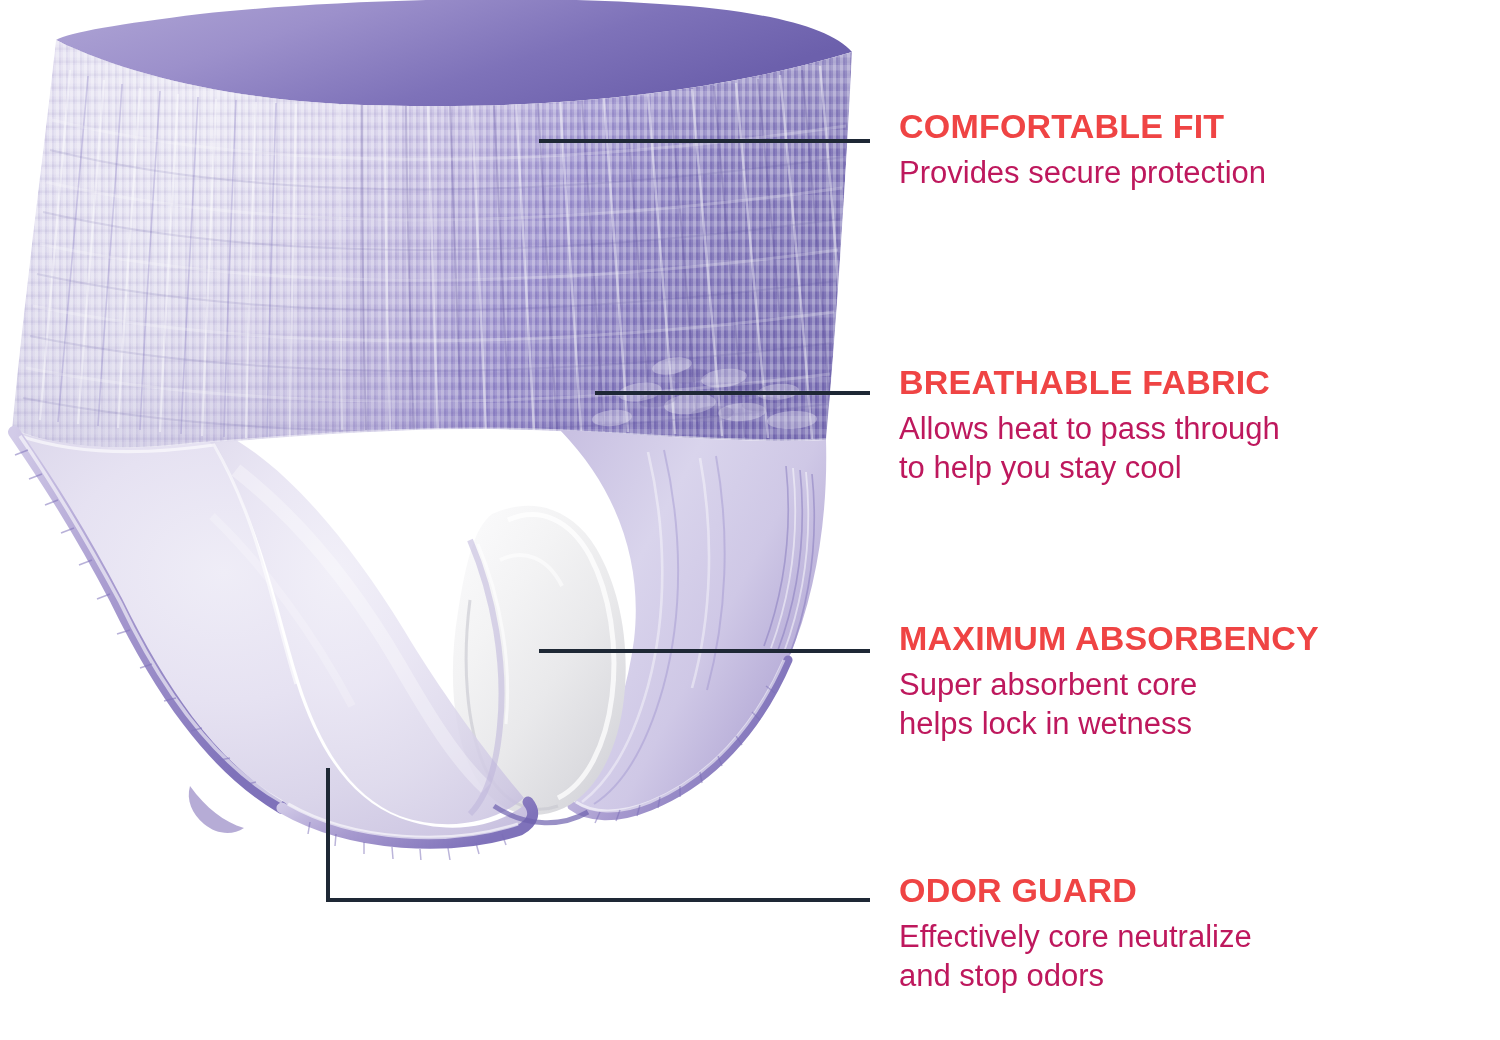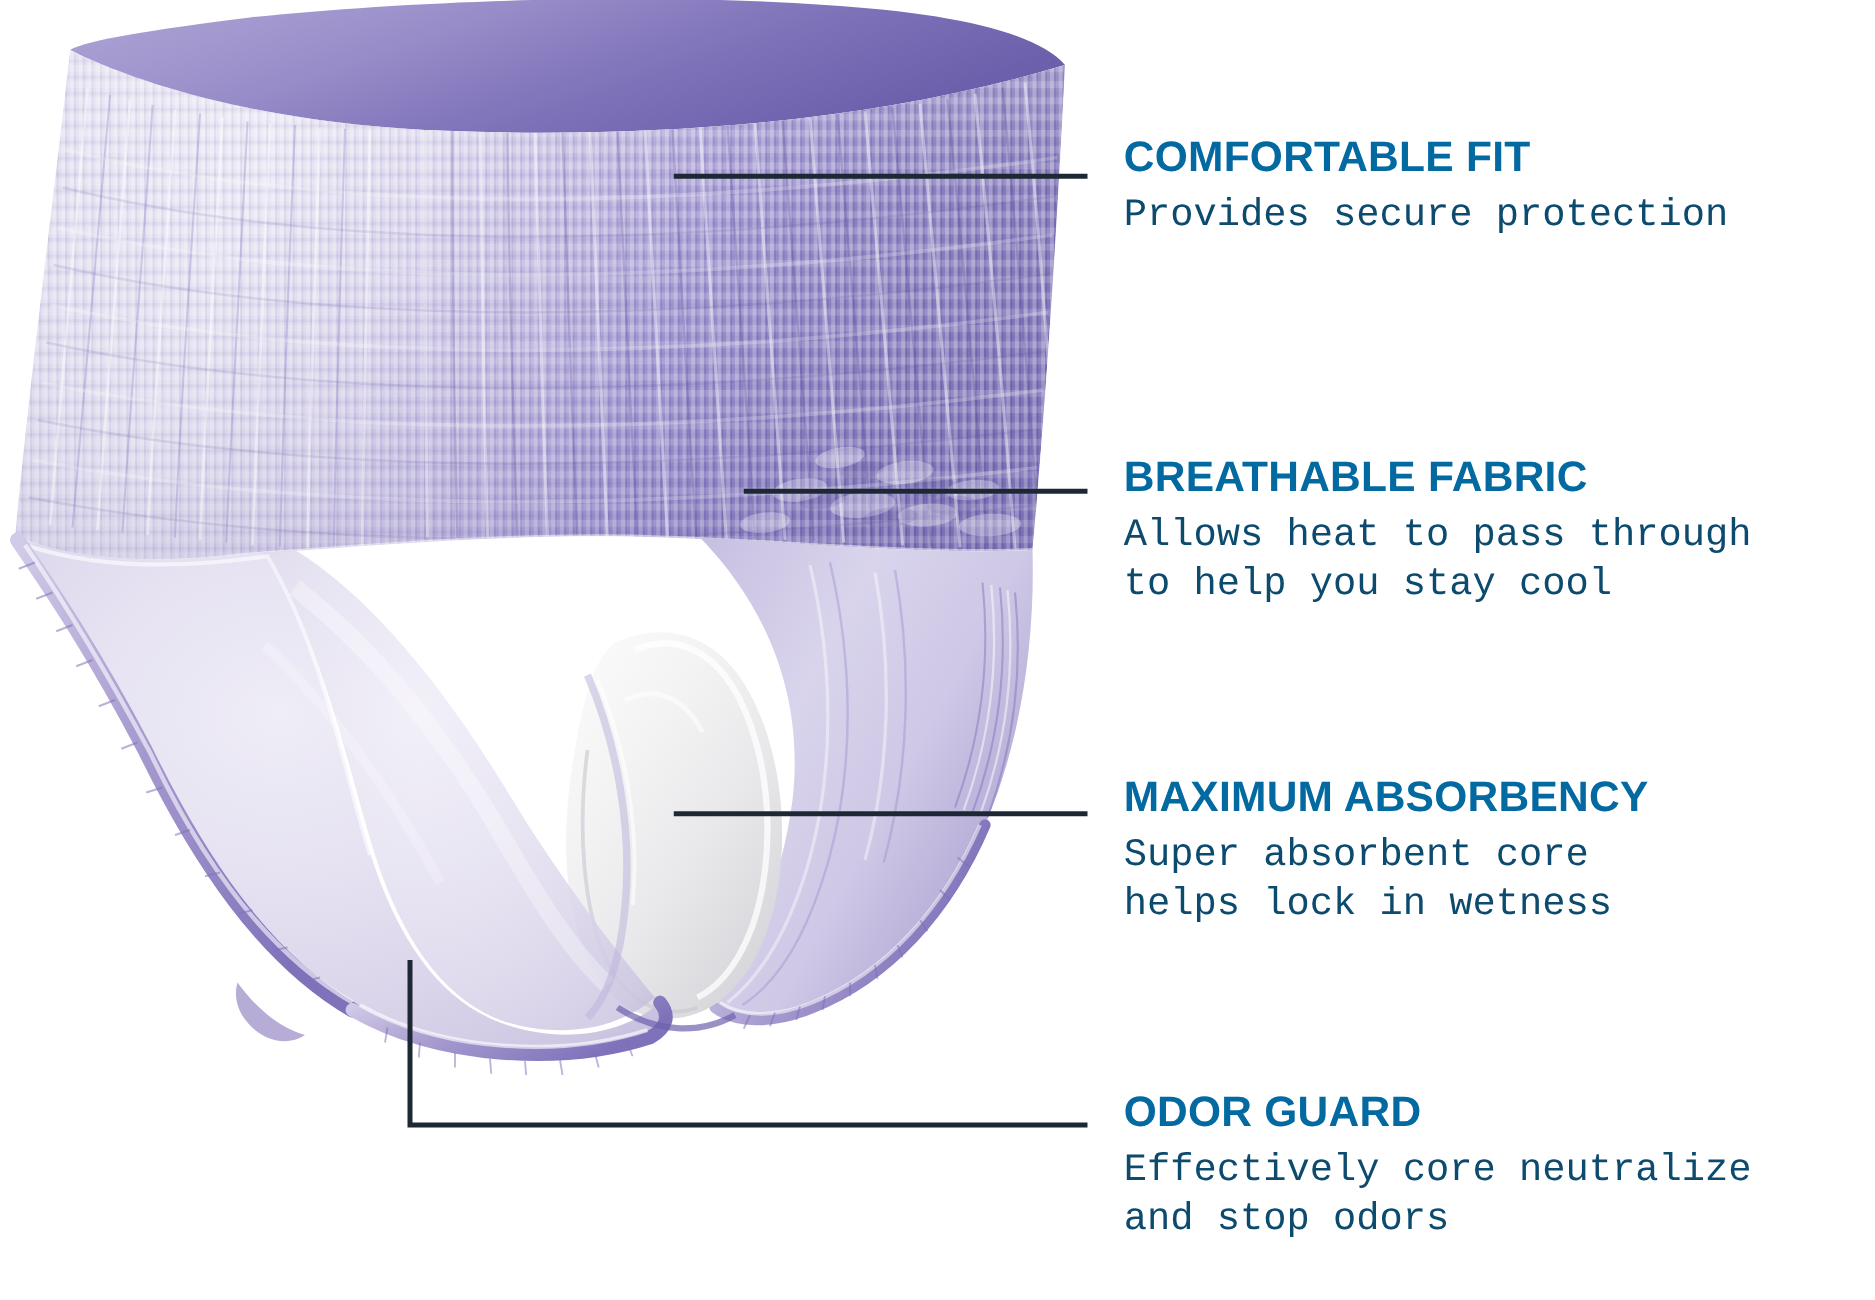--- a/index.html
+++ b/index.html
@@ -44,30 +44,29 @@
   #callout-0 { top:108px; }
   #callout-1 { top:364px; }
   #callout-2 { top:620px; }
   #callout-3 { top:872px; }
 
   .callout-heading {
     font-size:34px;
     font-weight:bold;
     letter-spacing:0.2px;
     line-height:1.08;
-    color:#0369a1;
+    color:#ef4444;
     white-space:nowrap;
   }
   .callout-body {
     margin-top:8px;
     font-size:31px;
     font-weight:normal;
     line-height:1.26;
-    color:#0c4a6e;
-    font-family:Liberation Mono, monospace;
+    color:#be185d;
   }
   .callout-body-line { display:block; white-space:nowrap; }
 </style>
 </head>
 <body>
 
 <div id="stage">
 
   <div id="product-figure">
     <svg viewBox="0 0 880 860" xmlns="http://www.w3.org/2000/svg" aria-hidden="true">

